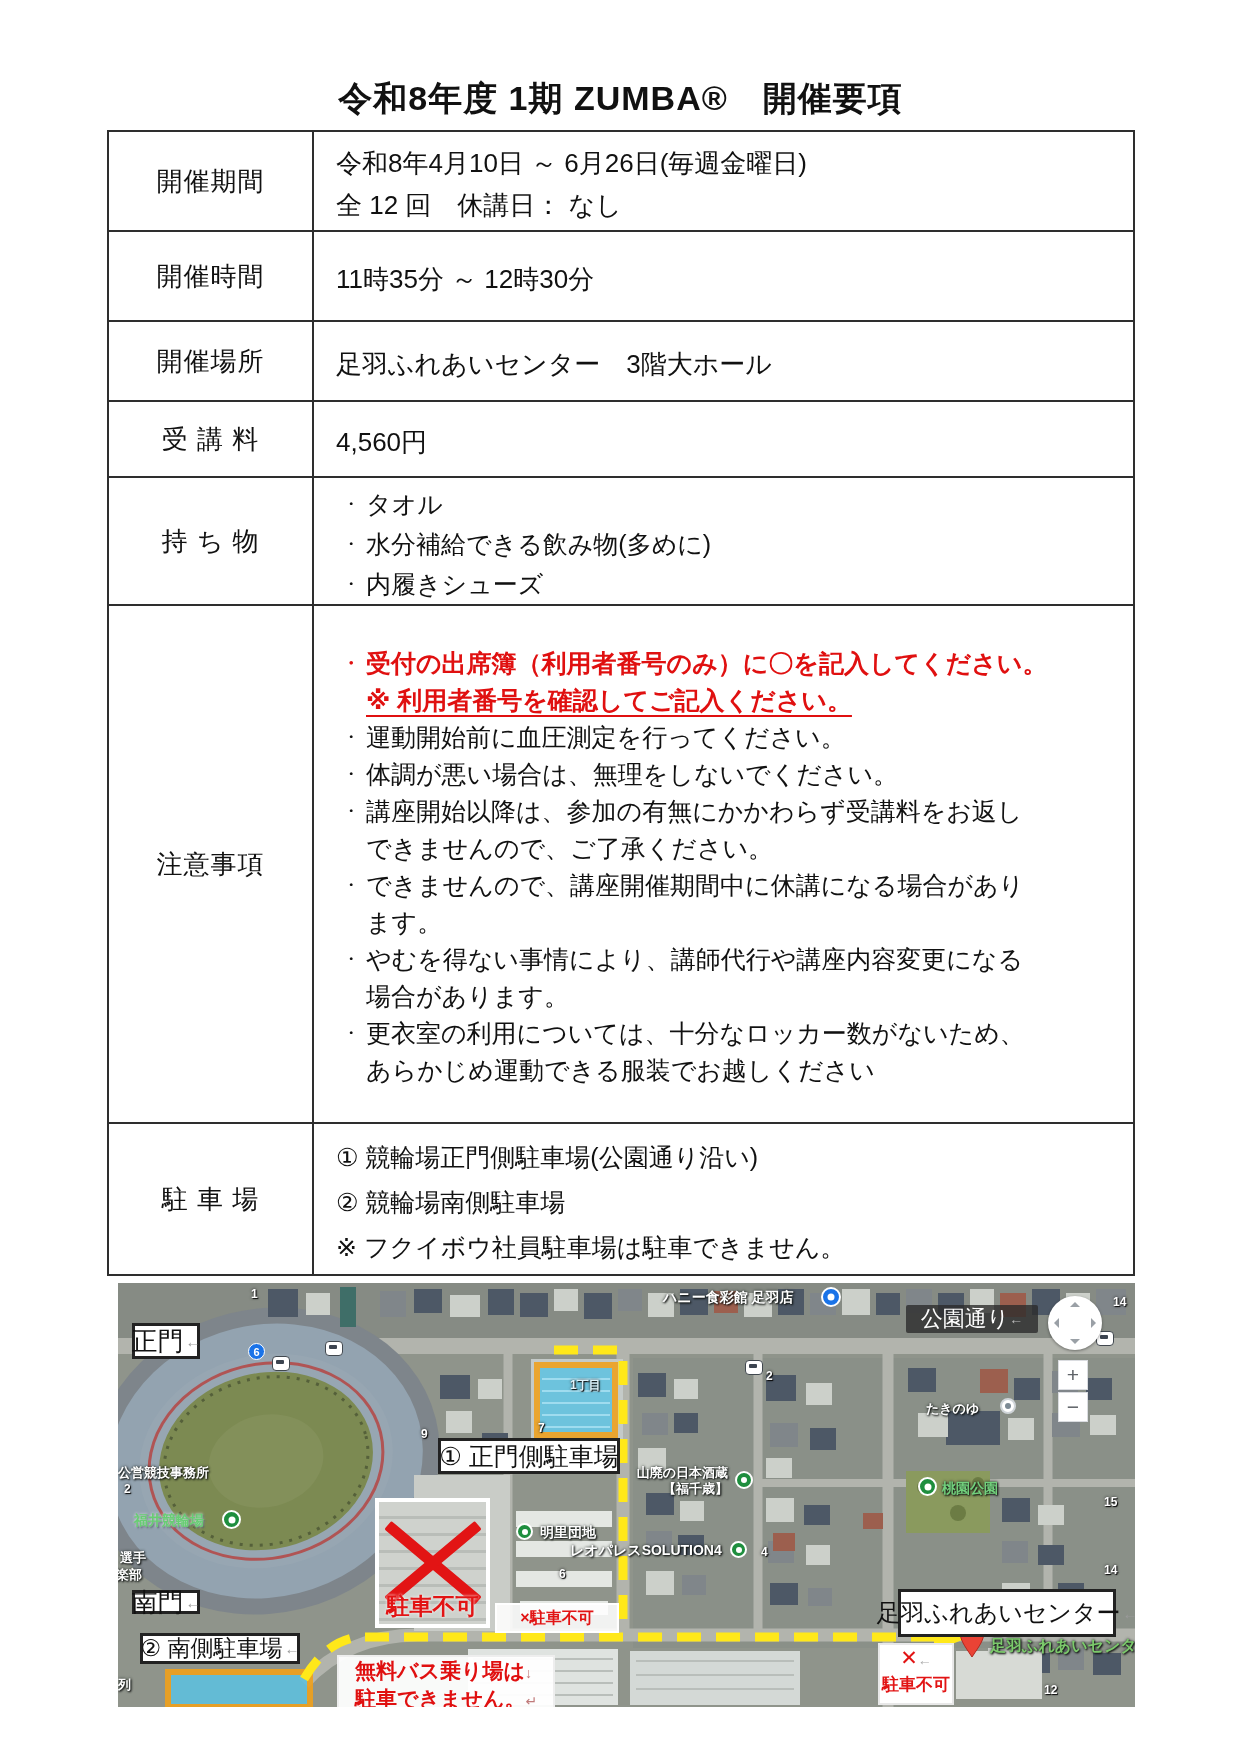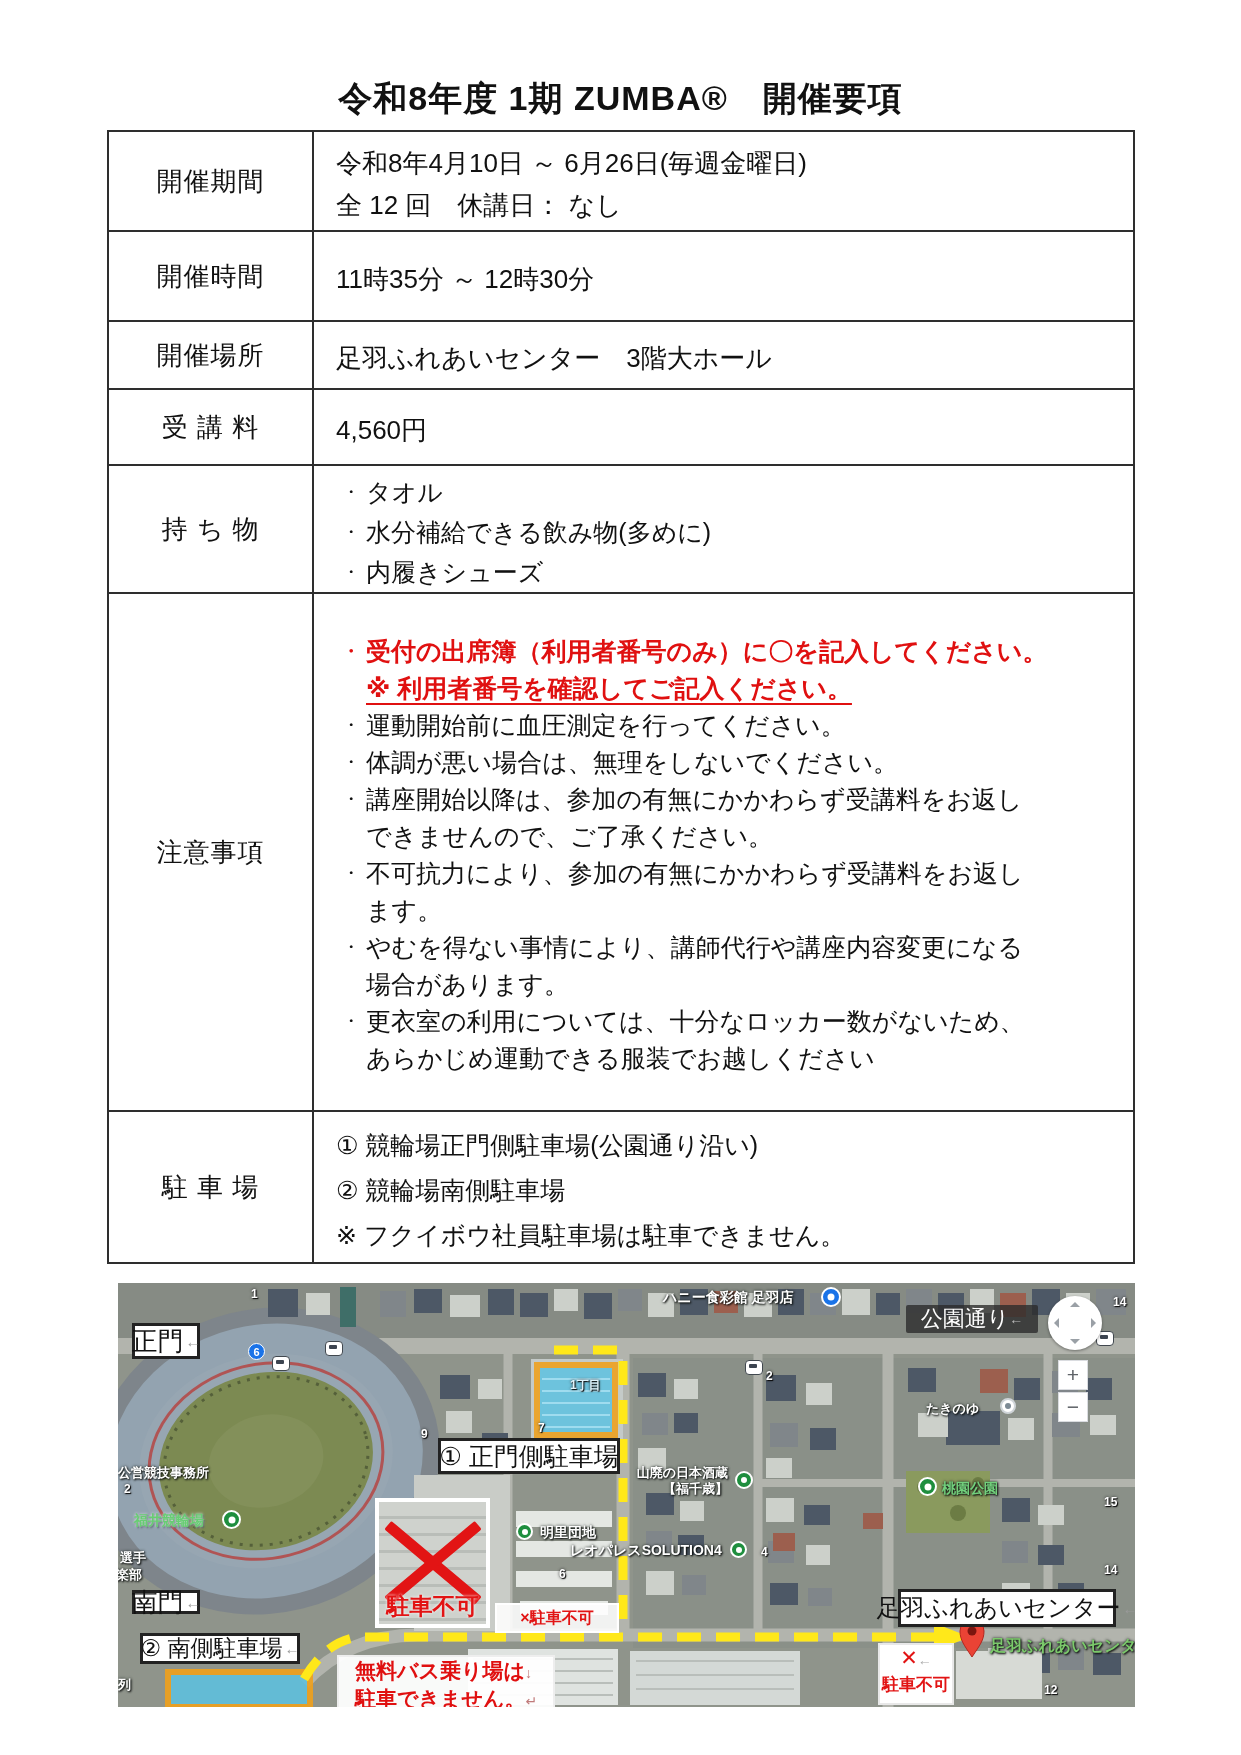--- a/index.html
+++ b/index.html
@@ -50,21 +50,21 @@
     <td class="lbl">開催期間</td>
     <td class="val">
       <div class="vline">令和8年4月10日 ～ 6月26日(毎週金曜日)</div>
       <div class="vline">全 12 回　休講日： なし</div>
     </td>
   </tr>
   <tr style="height:90px;">
     <td class="lbl">開催時間</td>
     <td class="val">11時35分 ～ 12時30分</td>
   </tr>
-  <tr style="height:68px;">
+  <tr style="height:80px;">
     <td class="lbl">開催場所</td>
     <td class="val">足羽ふれあいセンター　3階大ホール</td>
   </tr>
   <tr style="height:76px;">
     <td class="lbl">受 講 料</td>
     <td class="val">4,560円</td>
   </tr>
   <tr style="height:126px;">
     <td class="lbl">持 ち 物</td>
     <td class="val">
@@ -104,21 +104,21 @@
               <span class="bu">・</span>
               <span class="tx">体調が悪い場合は、無理をしないでください。</span>
             </li>
         <li>
               <span class="bu">・</span>
               <span class="tx">講座開始以降は、参加の有無にかかわらず受講料をお返し
 できませんので、ご了承ください。</span>
             </li>
         <li>
               <span class="bu">・</span>
-              <span class="tx">不可抗力により、参加の有無にかかわらず受講料をお返し
+              <span class="tx">できませんので、講座開催期間中に休講になる場合があり
 ます。</span>
             </li>
         <li>
               <span class="bu">・</span>
               <span class="tx">やむを得ない事情により、講師代行や講座内容変更になる
 場合があります。</span>
             </li>
         <li>
               <span class="bu">・</span>
               <span class="tx">更衣室の利用については、十分なロッカー数がないため、
@@ -379,21 +379,21 @@
     <span>① 正門側駐車場</span>
   </div>
   <div class="box ov" style="left:14px;top:307px;width:68px;height:24px;font-size:26px;">
     <span>南門</span>
       <span class="ar">←</span>
   </div>
   <div class="box ov" style="left:22px;top:350px;width:160px;height:31px;font-size:23px;">
     <span>② 南側駐車場</span>
       <span class="ar">←</span>
   </div>
-  <div class="box ov" style="left:780px;top:306px;width:218px;height:38px;font-size:24px;">
+  <div class="box ov" style="left:780px;top:306px;width:218px;height:48px;font-size:24px;">
     <span>足羽ふれあいセンター</span>
       <span class="ar">←</span>
   </div>
 
   <div class="ov redx" style="left:257px;top:215px;width:115px;height:130px;background:#cfd2cd;border:4px solid #fff;box-sizing:border-box;background-image:repeating-linear-gradient(180deg,#cfd2cd 0 14px,#b9bdb8 14px 17px);">
     <i style="width:118px;height:11px;transform:translate(-50%,-50%) rotate(40deg);"></i>
     <i style="width:118px;height:11px;transform:translate(-50%,-50%) rotate(-40deg);"></i>
     <div style="position:absolute;left:0;bottom:2px;width:100%;text-align:center;color:#e21414;font-weight:bold;font-size:23px;text-shadow:0 0 3px #fff;">駐車不可</div>
   </div>
 

